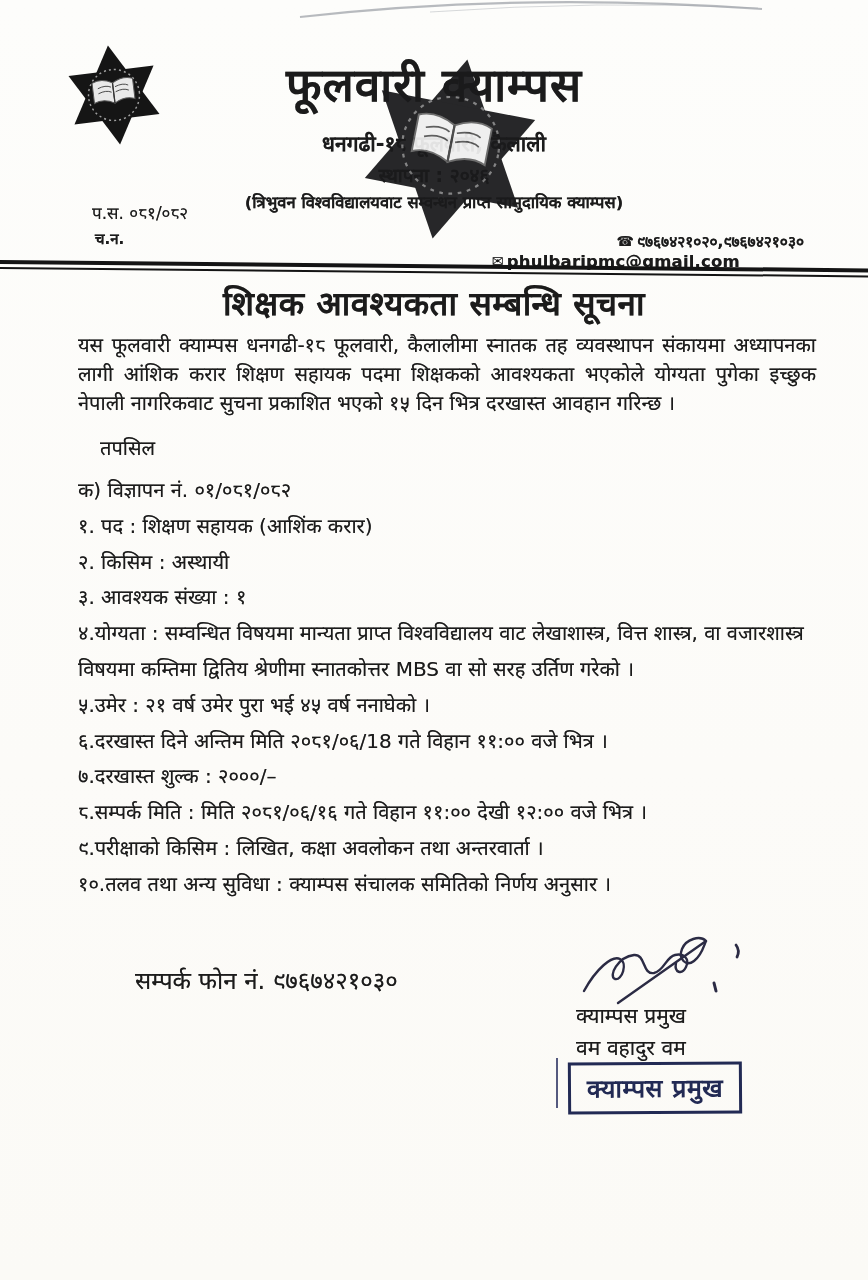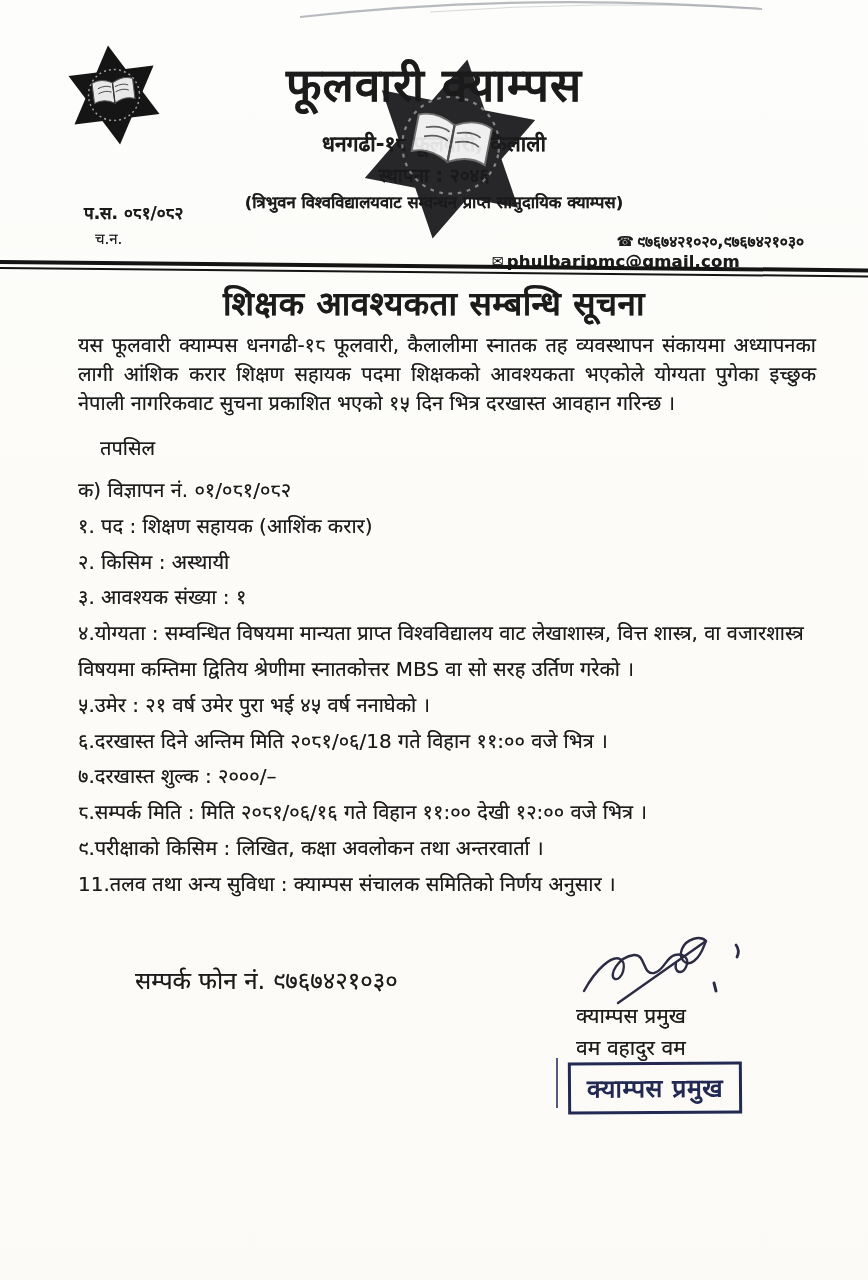--- a/index.html
+++ b/index.html
@@ -12,22 +12,22 @@
     font-family:"DejaVu Sans",sans-serif;
     color:#1b1b1b;
   }
   .abs{position:absolute;}
   .ink{color:#1b1b1b;text-shadow:0 0 .4px rgba(20,20,20,.55);}
   .center{left:0;width:868px;text-align:center;}
   .campus-name{top:52px;font-size:46px;font-weight:bold;letter-spacing:1px;}
   .campus-address{top:129px;font-size:21px;font-weight:bold;}
   .campus-est{top:162px;font-size:19px;font-weight:bold;}
   .campus-affil{top:190px;font-size:16.5px;font-weight:bold;}
-  .ref-no{left:84px;top:201px;font-size:17px;font-weight:bold;}
-  .disp-no{left:95px;top:228px;font-size:15px;font-weight:normal;}
+  .ref-no{left:92px;top:201px;font-size:17px;font-weight:normal;}
+  .disp-no{left:95px;top:228px;font-size:15px;font-weight:bold;}
   .phones{right:64px;top:230px;font-size:15.5px;font-weight:bold;}
   .email{right:128px;top:252px;font-size:16.5px;font-weight:bold;letter-spacing:.2px;}
   .icon-sm{font-size:14px;vertical-align:1px;margin-right:3px;}
   .rule{left:-6px;top:260px;width:880px;transform:rotate(.55deg);transform-origin:left center;}
   .rule .r1{height:4px;background:#141414;}
   .rule .r2{height:2px;background:#141414;margin-top:3px;}
   .notice-title{top:280px;font-size:33px;font-weight:bold;letter-spacing:.5px;}
   .intro{left:78px;top:331px;width:738px;font-size:20px;line-height:1.45;text-align:justify;}
   .tapasil{left:100px;top:434px;font-size:20px;}
   .lines{left:78px;top:473px;width:744px;font-size:20px;}
@@ -112,21 +112,21 @@
     <div class="line ink">क) विज्ञापन नं. ०१/०८१/०८२</div>
     <div class="line ink">१. पद : शिक्षण सहायक (आशिंक करार)</div>
     <div class="line ink">२. किसिम : अस्थायी</div>
     <div class="line ink">३. आवश्यक संख्या : १</div>
     <div class="line ink">४.योग्यता : सम्वन्धित  विषयमा मान्यता प्राप्त विश्वविद्यालय वाट लेखाशास्त्र, वित्त शास्त्र, वा वजारशास्त्र विषयमा कम्तिमा द्वितिय श्रेणीमा स्नातकोत्तर MBS वा सो सरह उर्तिण गरेको ।</div>
     <div class="line ink">५.उमेर : २१ वर्ष उमेर पुरा भई ४५ वर्ष ननाघेको ।</div>
     <div class="line ink">६.दरखास्त दिने अन्तिम मिति  २०८१/०६/18 गते विहान ११:०० वजे भित्र ।</div>
     <div class="line ink">७.दरखास्त शुल्क : २०००/–</div>
     <div class="line ink">८.सम्पर्क मिति : मिति  २०८१/०६/१६ गते विहान ११:०० देखी १२:०० वजे भित्र ।</div>
     <div class="line ink">९.परीक्षाको किसिम : लिखित, कक्षा अवलोकन तथा अन्तरवार्ता ।</div>
-    <div class="line ink">11.तलव तथा अन्य सुविधा : क्याम्पस संचालक समितिको निर्णय अनुसार ।</div>
+    <div class="line ink">१०.तलव तथा अन्य सुविधा : क्याम्पस संचालक समितिको निर्णय अनुसार ।</div>
   </div>
 
   <div class="abs contact-line ink">सम्पर्क फोन नं. ९७६७४२१०३०</div>
 
   <svg class="abs sig-img" width="180" height="80" viewBox="0 0 180 80">
     <g stroke="#2b2b44" stroke-width="2.4" fill="none" stroke-linecap="round">
       <path d="M6 58 C18 36 34 22 42 26 C50 30 44 48 37 46 C30 43 40 24 56 22 C68 21 64 42 76 40 C86 38 88 24 97 22 C106 20 112 26 108 34 C104 42 96 40 98 30"></path>
       <path d="M128 8 C122 2 108 6 104 16 C100 26 108 34 116 28 C124 22 126 12 128 8"></path>
       <path d="M128 8 L40 70"></path>
       <path d="M136 50 l2 8" stroke-width="3"></path>

